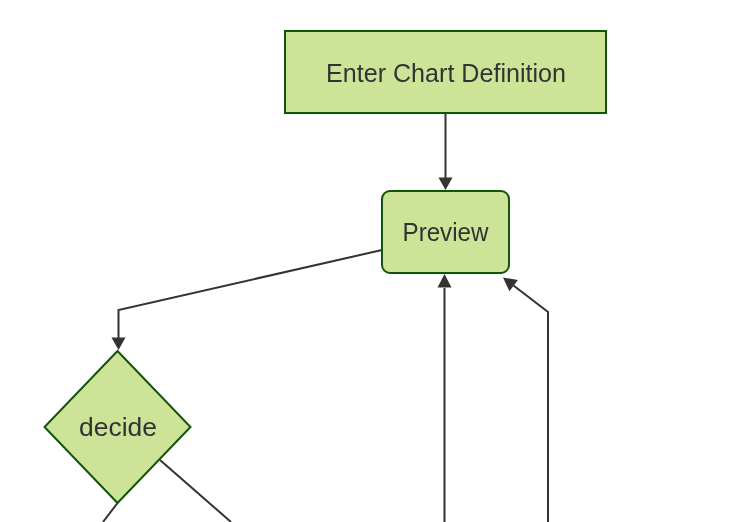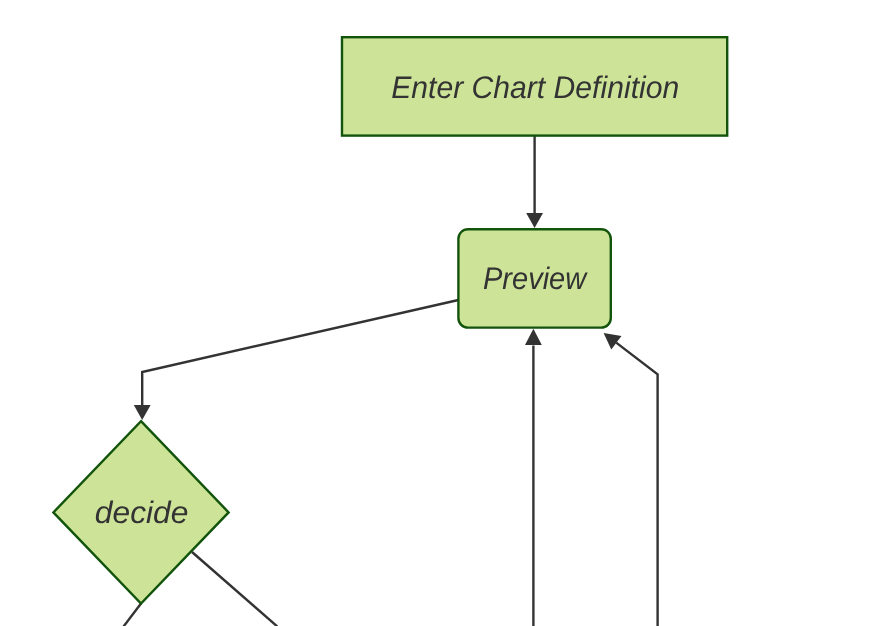--- a/index.html
+++ b/index.html
@@ -2,21 +2,20 @@
 <html><head>
 <meta charset="utf-8">
 <style>
   html, body { margin: 0; padding: 0; background: #ffffff; }
   .canvas {
     position: relative;
     width: 740px;
     height: 522px;
     overflow: hidden;
     background: #be185d;
-    font-style: italic;
   }
   svg { display: block; }
   .node-label {
     font-family: "Liberation Sans", "DejaVu Sans", sans-serif;
     font-size: 26px;
   }
   .edge { fill: none; stroke-width: 2; }
   .node-shape { stroke-width: 2; }
 </style>
 </head>

